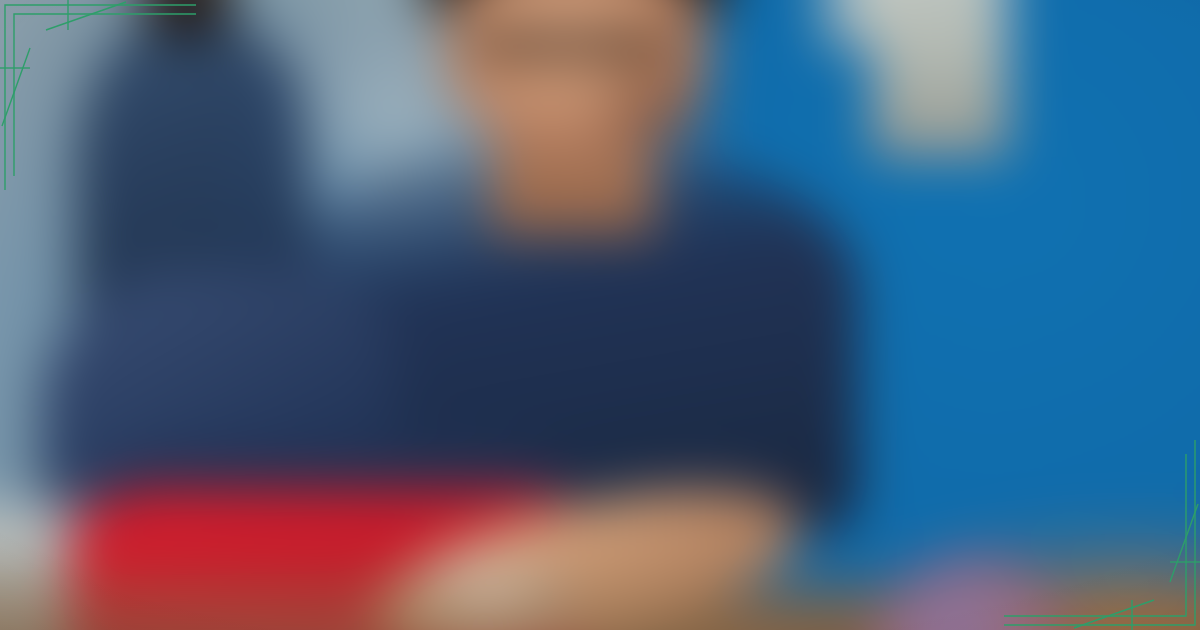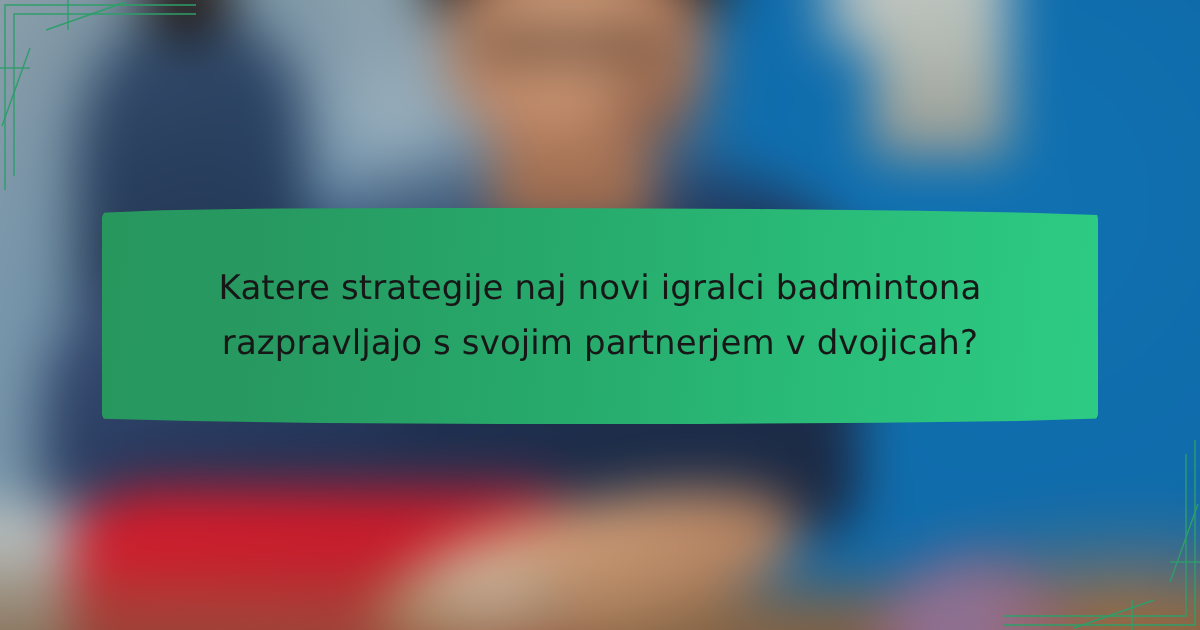--- a/index.html
+++ b/index.html
@@ -337,18 +337,14 @@
     <svg width="200" height="200" viewBox="0 0 200 200" fill="none" stroke="#2e9e6a" stroke-width="1.4" shape-rendering="geometricPrecision">
       <path d="M195 10 L195 195 L4 195"></path>
       <path d="M186 24 L186 186 L4 186"></path>
       <path d="M132 200 L132 170"></path>
       <path d="M200 132 L170 132"></path>
       <path d="M154 170 L74 198"></path>
       <path d="M170 152 L198 74"></path>
     </svg>
   </div>
 
-  <div id="question-card">
-    <div id="question-text">Katere strategije naj novi igralci badmintona
-razpravljajo s svojim partnerjem v dvojicah?</div>
-  </div>
 
 </div>
 
 </body></html>

